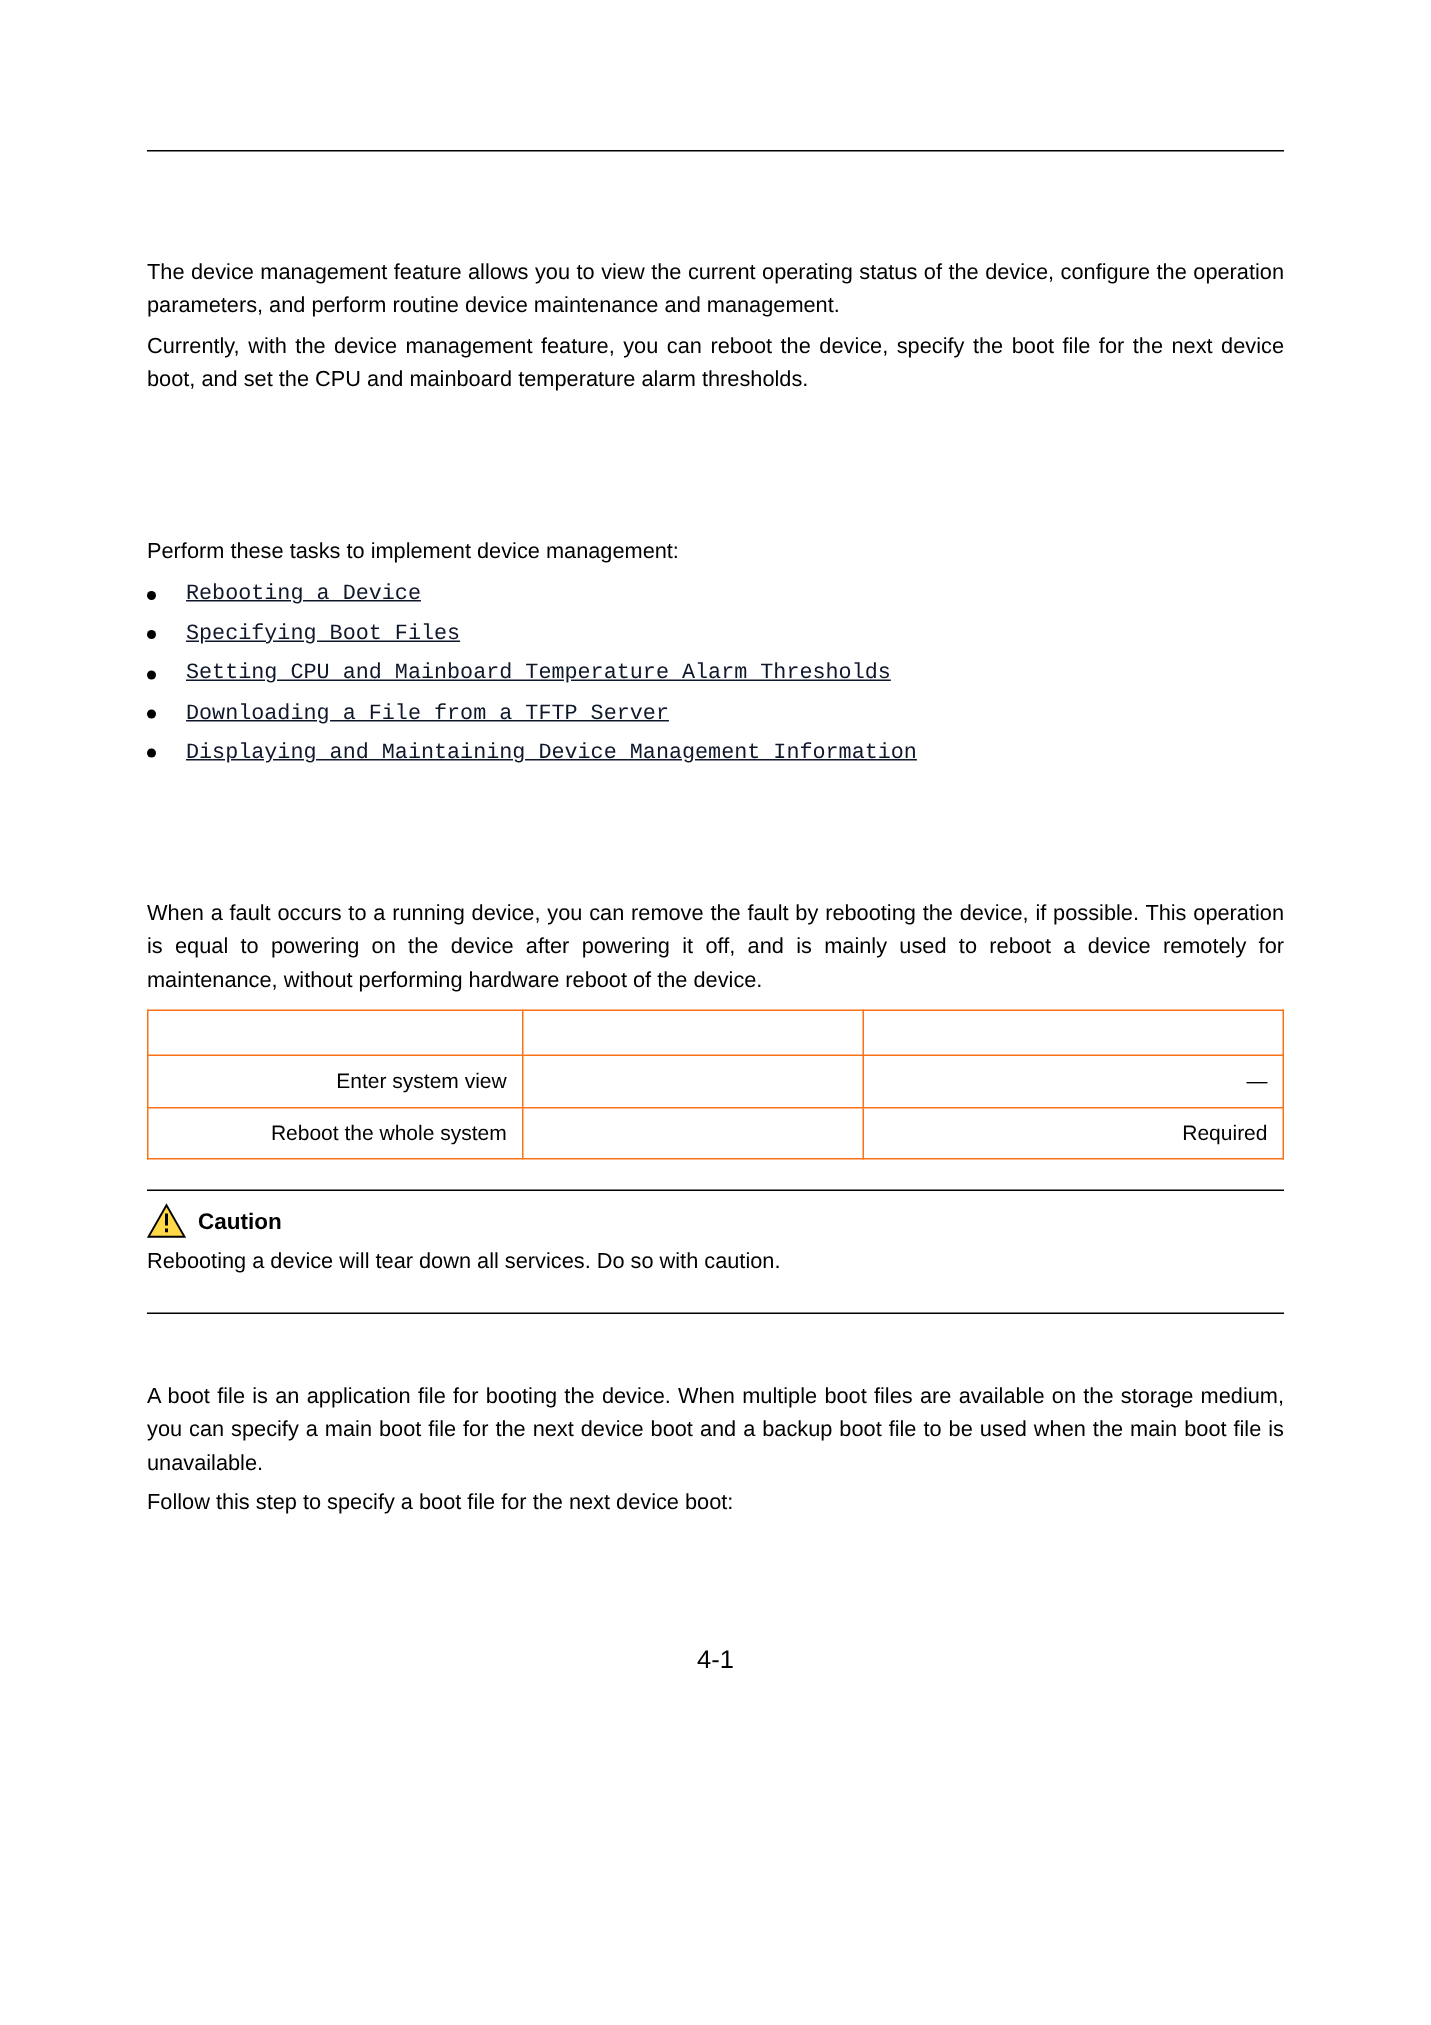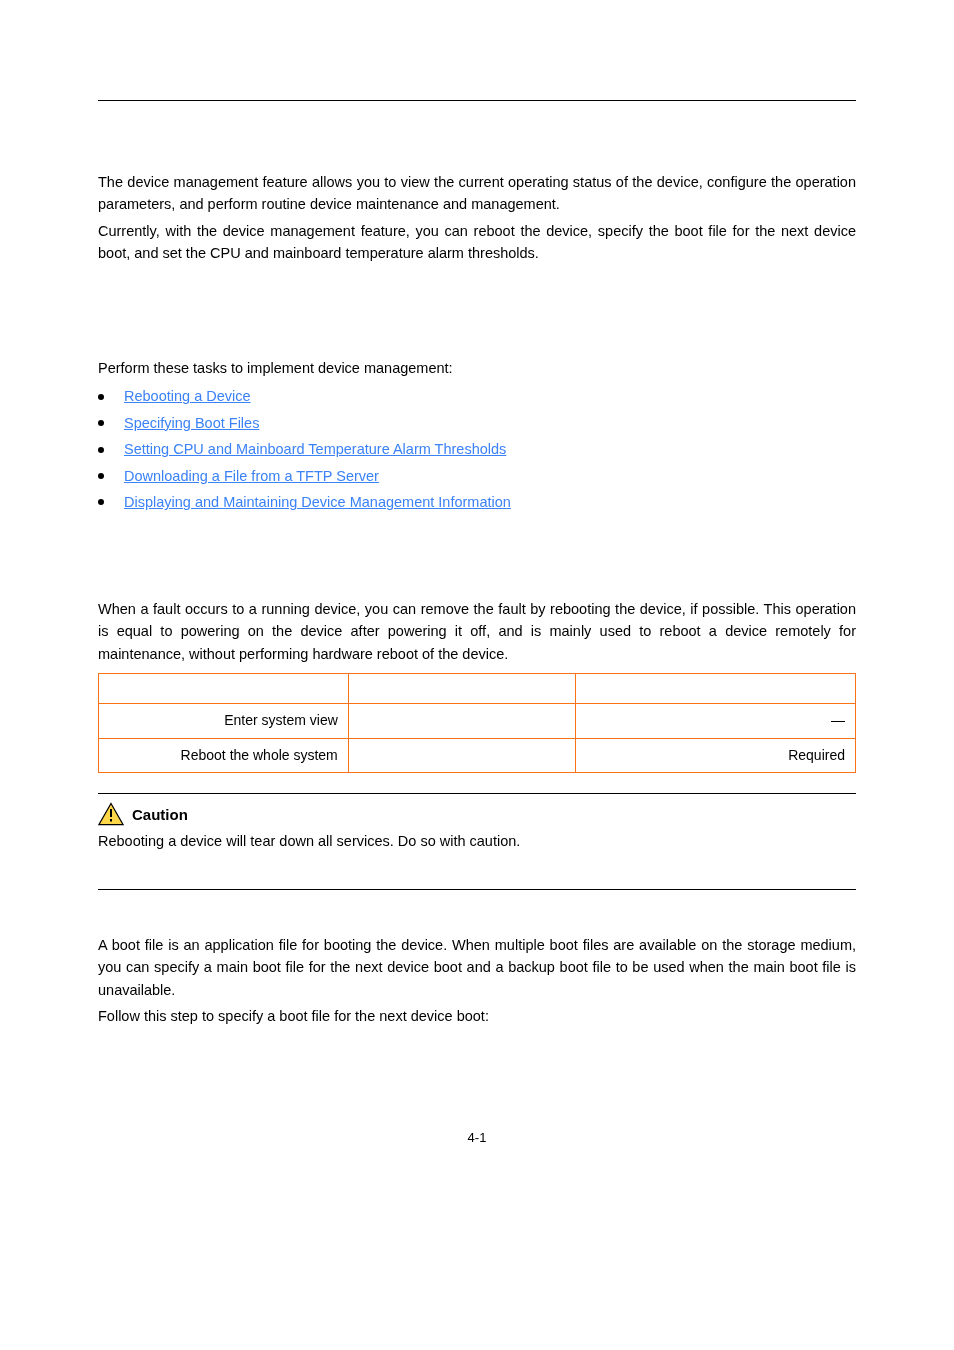--- a/index.html
+++ b/index.html
@@ -17,46 +17,46 @@
   hr.top-rule {
     border: none;
     border-top: 1px solid #000;
     margin: 0 0 70px 0;
   }
   p { margin: 0 0 4px 0; text-align: justify; }
   .block { margin-bottom: 30px; }
   ul.link-list { margin: 6px 0 0 0; padding: 0; list-style: none; }
   ul.link-list li { display: flex; align-items: center; margin: 4px 0; }
   ul.link-list li .bullet { width: 6px; height: 6px; border-radius: 50%; background: #000; margin-right: 20px; flex-shrink: 0; }
-  a.link { color: #3b82f6; text-decoration: underline; }
+  a.link { color: #0f172a; text-decoration: underline; font-family: Liberation Mono, monospace; }
   .before-heading { margin-top: 36px; }
   .reboot-heading { margin-top: 28px; }
   table.cfg {
     border-collapse: collapse;
     width: 100%;
     margin: 8px 0 20px 0;
     font-size: 14px;
   }
   table.cfg th, table.cfg td {
     border: 1px solid #f97316;
     padding: 6px 10px;
     text-align: right;
     background: #fff;
     height: 30px;
   }
   table.cfg th { background: #fff; font-weight: normal; }
   table.cfg .col-todo { width: 33%; }
   table.cfg .col-cmd  { width: 30%; }
   table.cfg .col-desc { width: 37%; }
-  .caution-wrap { margin-top: 12px; border-top: 1px solid #000; border-bottom: 1px solid #000; padding: 8px 0 32px 0; }
+  .caution-wrap { margin-top: 12px; border-top: 1px solid #000; border-bottom: 1px solid #000; padding: 8px 0 18px 0; }
   .caution-head { display: flex; align-items: center; gap: 8px; margin-bottom: 4px; }
   .caution-head .label { font-weight: bold; font-size: 15px; }
   .tri-icon { width: 26px; height: 24px; }
   .boot-section { margin-top: 44px; }
-  .page-num { text-align: center; font-size: 13px; margin-top: 100px; }
+  .page-num { text-align: center; font-size: 17px; margin-top: 80px; }
   .mdash { font-family: Arial, sans-serif; }
   .heading-space { height: 26px; }
 </style>
 </head>
 <body>
 
 <hr class="top-rule">
 
 <div class="block">
   <p>The device management feature allows you to view the current operating status of the device, configure the operation parameters, and perform routine device maintenance and management.</p>

